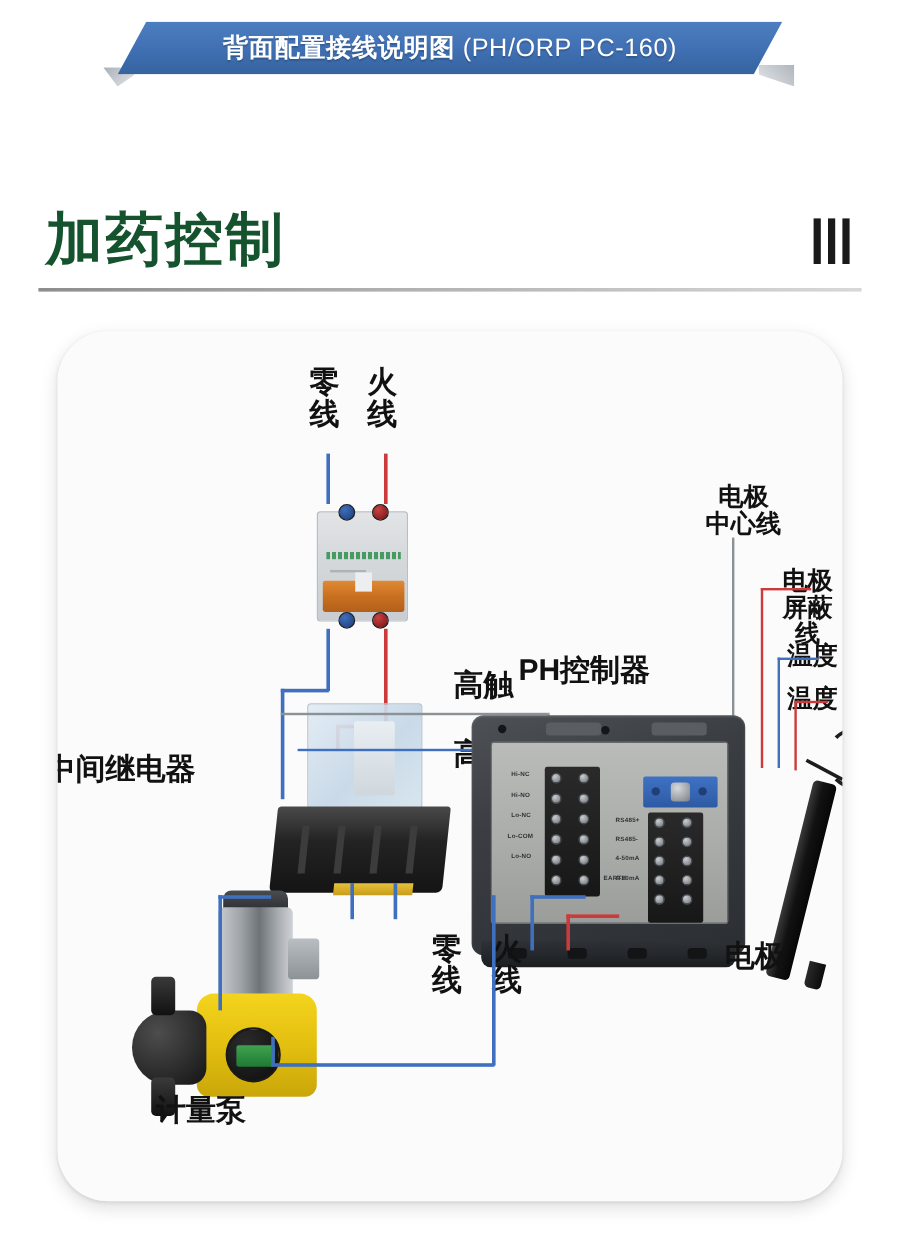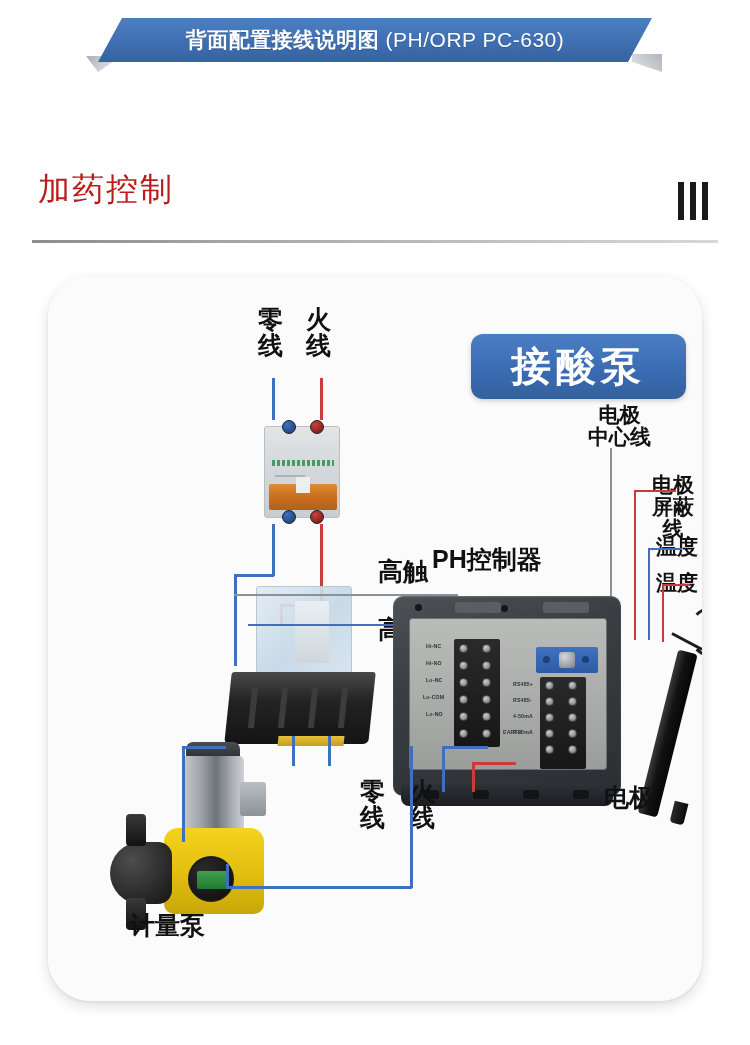--- a/index.html
+++ b/index.html
@@ -37,21 +37,21 @@
     opacity:.8;
   }
 
   
   .eyebrow {
     position:absolute; left:38px; top:112px;
     font-size:28px; letter-spacing:1px; color:#1b1b1b; font-weight:400;
   }
   .headline {
     position:absolute; left:38px; top:168px;
-    font-size:32px; font-weight:400; color:#b91c1c; letter-spacing:2px;
+    font-size:48px; font-weight:700; color:#14532d; letter-spacing:2px;
   }
   .bars { position:absolute; right:42px; top:182px; display:flex; gap:6px; }
   .bars i { display:block; width:6px; height:38px; background:#1a1a1a; }
   .rule {
     position:absolute; left:32px; top:240px; width:686px; height:3px;
     background:linear-gradient(90deg,#8d8d8d,#aeaeae 40%,#d8d8d8);
   }
 
   
   .card {
@@ -197,21 +197,21 @@
 <body>
 
 <div class="page">
 
   <div class="banner-wrap">
     <div class="fold-l"></div>
     <div class="fold-r"></div>
     <div class="ribbon">
       <div class="ribbon-text">
         <span>背面配置接线说明图</span>
-        <span class="code">(PH/ORP PC-630)</span>
+        <span class="code">(PH/ORP PC-160)</span>
       </div>
     </div>
   </div>
 
   <div class="headline">加药控制</div>
   <div class="bars">
       <i></i>
       <i></i>
       <i></i>
     </div>
@@ -221,23 +221,20 @@
     <div class="scene">
 
       <div class="lab n" style="left:210px; top:30px; text-align:center;">零
 线</div>
       <div class="lab n" style="left:258px; top:30px; text-align:center;">火
 线</div>
 
       <div class="w wv" style="left:224px; top:102px; height:42px;"></div>
       <div class="w wv red" style="left:272px; top:102px; height:42px;"></div>
 
-      <div class="badge">
-        <span>接酸泵</span>
-      </div>
 
       <div class="lab m" style="left:540px; top:128px; text-align:center;">电极
 中心线</div>
       <div class="lab m" style="left:596px; top:198px; text-align:center;">电极
 屏蔽线</div>
       <div class="lab m" style="left:608px; top:260px;">温度</div>
       <div class="lab m" style="left:608px; top:296px;">温度</div>
 
       <div class="w wv grey thin" style="left:562px; top:172px; height:190px;"></div>
       <div class="w wv red thin" style="left:586px; top:214px; height:150px;"></div>
@@ -275,20 +272,21 @@
           <i style="left:22px;"></i>
             <i style="left:52px;"></i>
             <i style="left:82px;"></i>
             <i style="left:112px;"></i>
         </div>
         <div class="relay-yellow"></div>
         <div class="relay-pin" style="left:72px; top:150px;"></div>
         <div class="relay-pin" style="left:108px; top:150px;"></div>
       </div>
 
+      <div class="lab n" style="left:-10px; top:352px;">中间继电器</div>
 
       <div class="lab n" style="left:330px; top:282px;">高触</div>
       <div class="lab n" style="left:330px; top:340px;">高开</div>
       <div class="w wh grey thin" style="left:186px; top:318px; width:222px;"></div>
       <div class="w wh thin" style="left:200px; top:348px; width:210px;"></div>
       <div class="w wv grey thin" style="left:408px; top:318px; height:44px;"></div>
       <div class="w wv thin" style="left:410px; top:348px; height:38px;"></div>
 
       <div class="lab n" style="left:384px; top:270px;">PH控制器</div>
 

